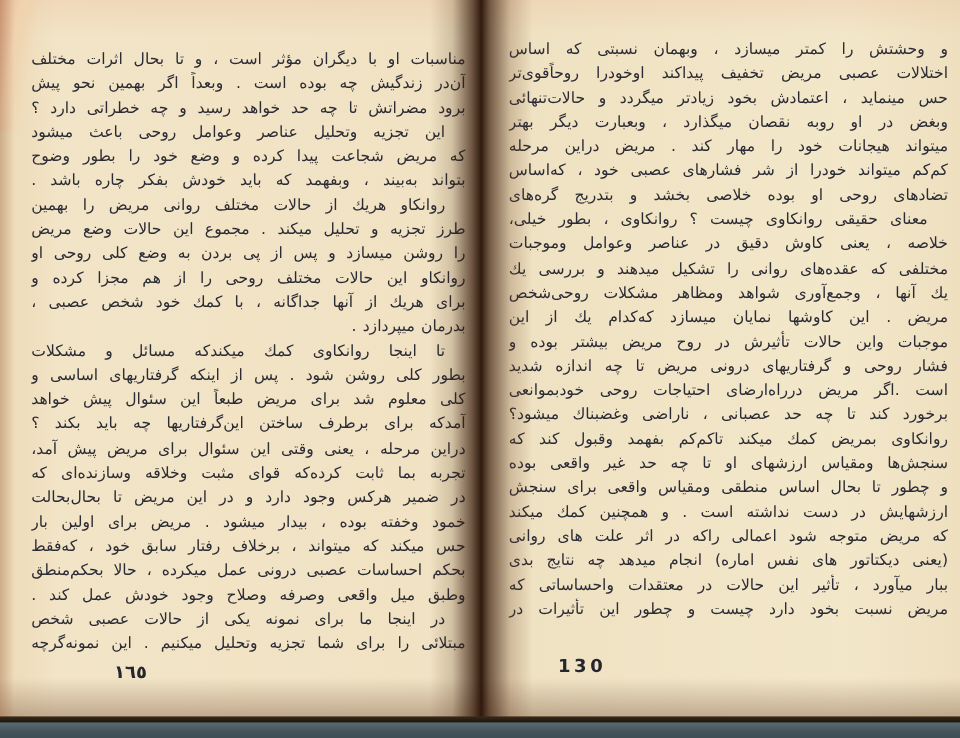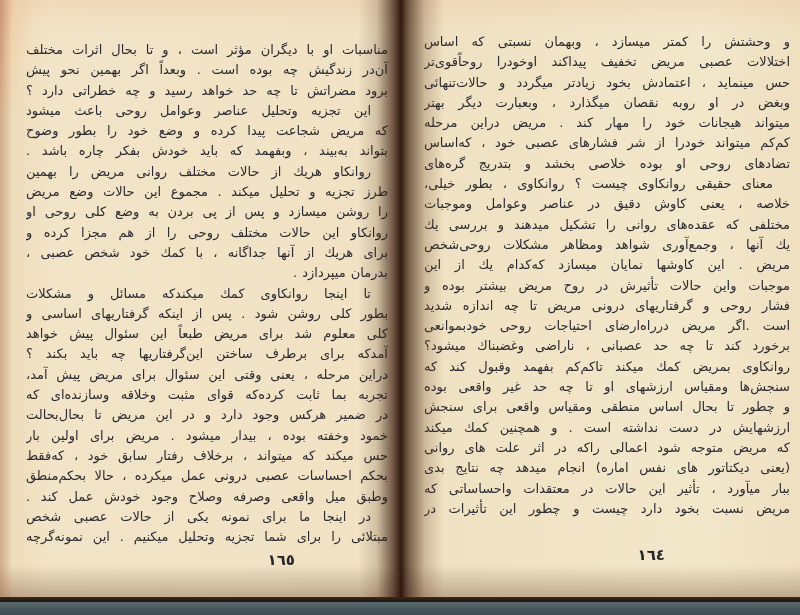--- a/index.html
+++ b/index.html
@@ -54,21 +54,21 @@
   .pagecol.right{left:424px;top:32px;width:366px;}
   .line{
     height:20.3px;line-height:20.3px;overflow:hidden;
     font-size:13px;
     text-align:justify;text-align-last:justify;
     word-spacing:1px;
   }
   .line.indent{padding-right:17px;}
   .line.end{text-align-last:right;}
   .pagenum{
-    position:absolute;width:200px;text-align:right;
+    position:absolute;width:200px;text-align:left;
     font-size:15px;font-weight:bold;color:#26262e;letter-spacing:3px;
     direction:rtl;
   }
   .pagenum.left{left:95px;top:551px;}
   .pagenum.right{left:465px;top:546px;}
 </style>
 </head>
 <body>
 
 <div id="stage">
@@ -126,18 +126,18 @@
       <div class="line">و چطور تا بحال اساس منطقی ومقیاس واقعی برای سنجش</div>
       <div class="line">ارزشهایش در دست نداشته است . و همچنین کمك میکند</div>
       <div class="line">که مریض متوجه شود اعمالی راکه در اثر علت های روانی</div>
       <div class="line">(یعنی دیکتاتور های نفس اماره) انجام میدهد چه نتایج بدی</div>
       <div class="line">ببار میآورد ، تأثیر این حالات در معتقدات واحساساتی که</div>
       <div class="line">مریض نسبت بخود دارد چیست و چطور این تأثیرات در</div>
     </div>
 
   <div class="pagenum left">١٦٥</div>
 
-  <div class="pagenum right">١٦٤</div>
+  <div class="pagenum right">130</div>
 
   <div class="gutter"></div>
   <div class="board-edge"></div>
   <div class="table-surface"></div>
 </div>
 
 </body></html>

